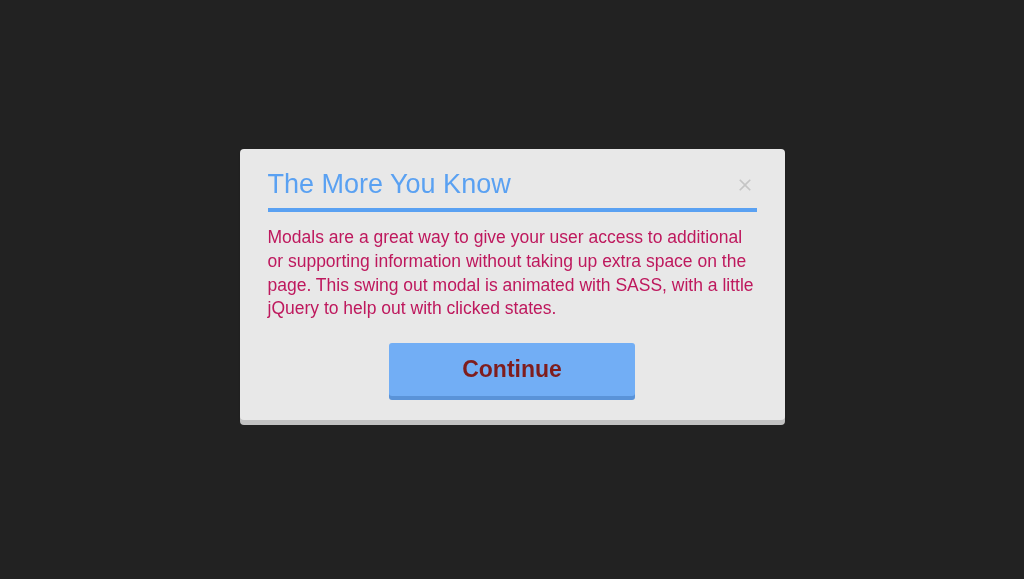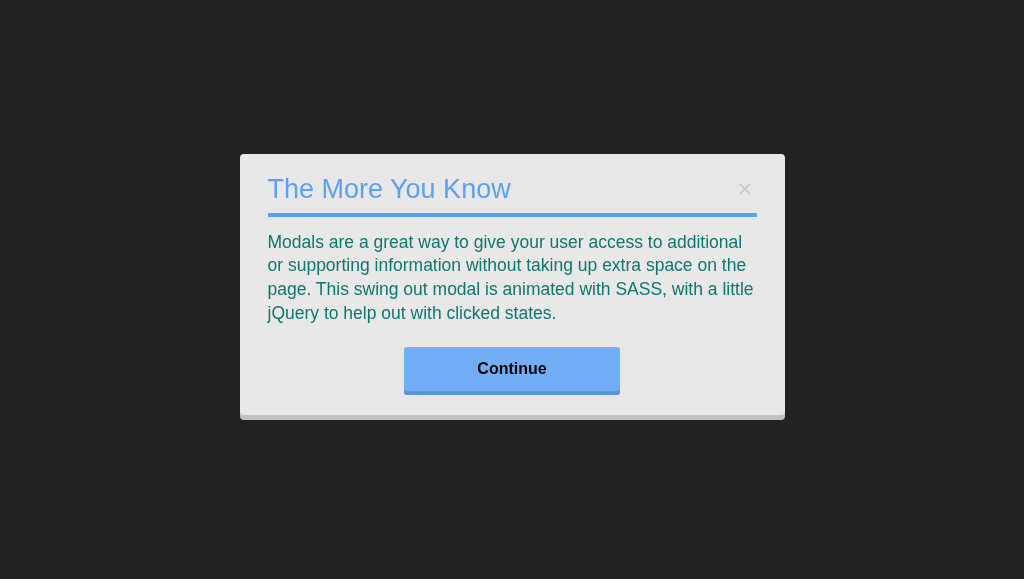--- a/index.html
+++ b/index.html
@@ -46,34 +46,34 @@
       font-weight: bold;
       line-height: 1;
       padding: 0 2px;
     }
     .close-btn svg {
       width: 20px;
       height: 20px;
       display: block;
     }
     .modal-body {
-      color: #0f766e;
+      color: #be185d;
       font-size: 17.5px;
       line-height: 1.35;
       margin-bottom: 22px;
     }
     .modal-footer {
       display: flex;
       justify-content: center;
     }
     .continue-btn {
       background-color: #72aef5;
-      color: #000000;
+      color: #7f1d1d;
       border: none;
-      font-size: 16px;
+      font-size: 23px;
       font-weight: 600;
       padding: 13px 73px;
       border-radius: 3px;
       cursor: pointer;
       box-shadow: 0 4px 0 0 #5a93d8;
       font-family: inherit;
     }
   </style>
 </head>
 <body>

